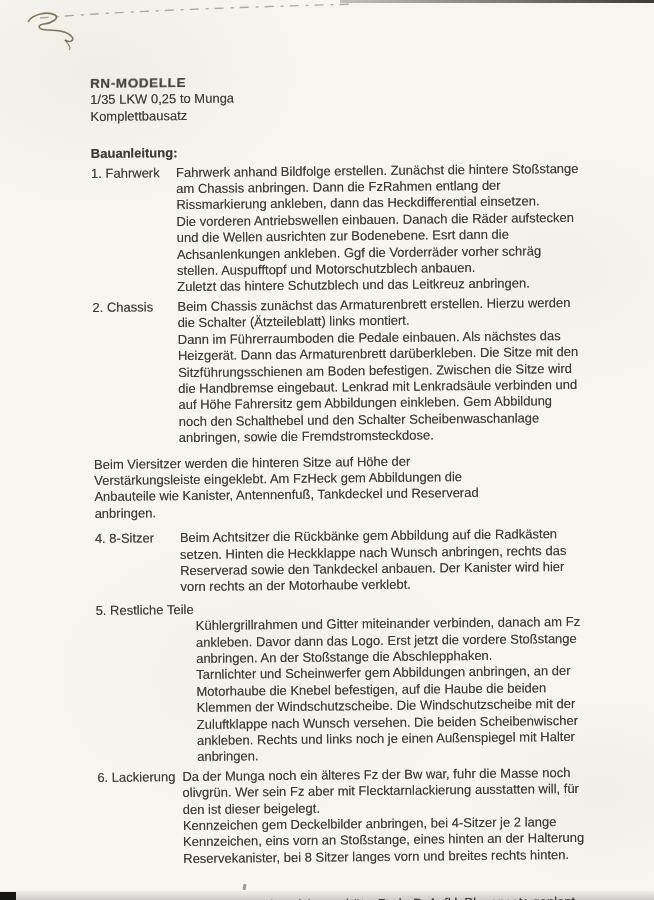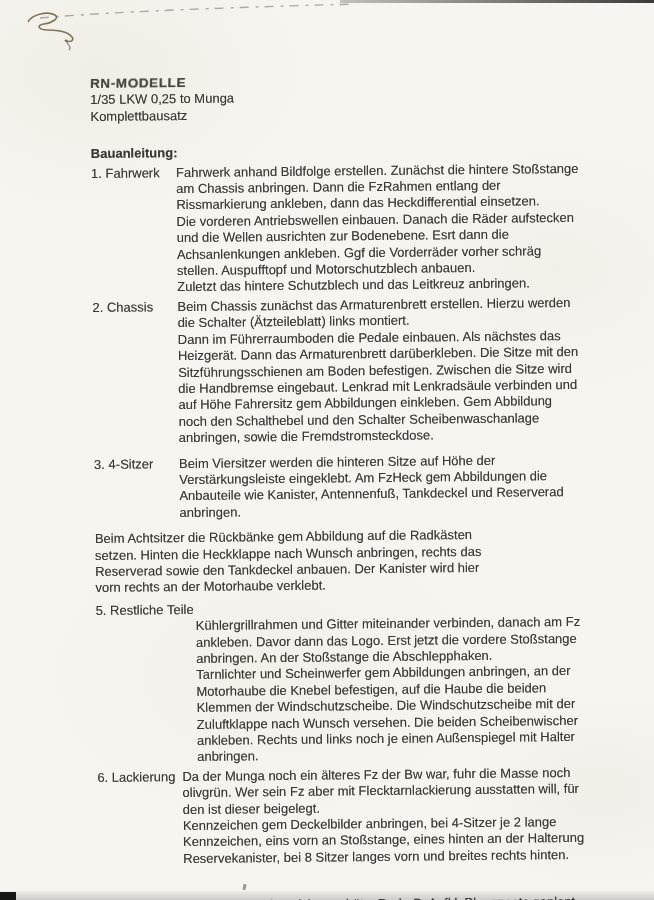--- a/index.html
+++ b/index.html
@@ -121,28 +121,28 @@
 Dann im Führerraumboden die Pedale einbauen. Als nächstes das
 Heizgerät. Dann das Armaturenbrett darüberkleben. Die Sitze mit den
 Sitzführungsschienen am Boden befestigen. Zwischen die Sitze wird
 die Handbremse eingebaut. Lenkrad mit Lenkradsäule verbinden und
 auf Höhe Fahrersitz gem Abbildungen einkleben. Gem Abbildung
 noch den Schalthebel und den Schalter Scheibenwaschanlage
 anbringen, sowie die Fremdstromsteckdose.</div>
     </div>
 
     <div class="section gap">
-      <span class="label">3. 4-Sitzer</span>
       <div class="body">Beim Viersitzer werden die hinteren Sitze auf Höhe der
 Verstärkungsleiste eingeklebt. Am FzHeck gem Abbildungen die
 Anbauteile wie Kanister, Antennenfuß, Tankdeckel und Reserverad
 anbringen.</div>
     </div>
 
     <div class="section gap">
+      <span class="label">4. 8-Sitzer</span>
       <div class="body">Beim Achtsitzer die Rückbänke gem Abbildung auf die Radkästen
 setzen. Hinten die Heckklappe nach Wunsch anbringen, rechts das
 Reserverad sowie den Tankdeckel anbauen. Der Kanister wird hier
 vorn rechts an der Motorhaube verklebt.</div>
     </div>
 
     <div class="section label-own-line">
       <span class="label">5. Restliche Teile</span>
       <div class="body">Kühlergrillrahmen und Gitter miteinander verbinden, danach am Fz
 ankleben. Davor dann das Logo. Erst jetzt die vordere Stoßstange

